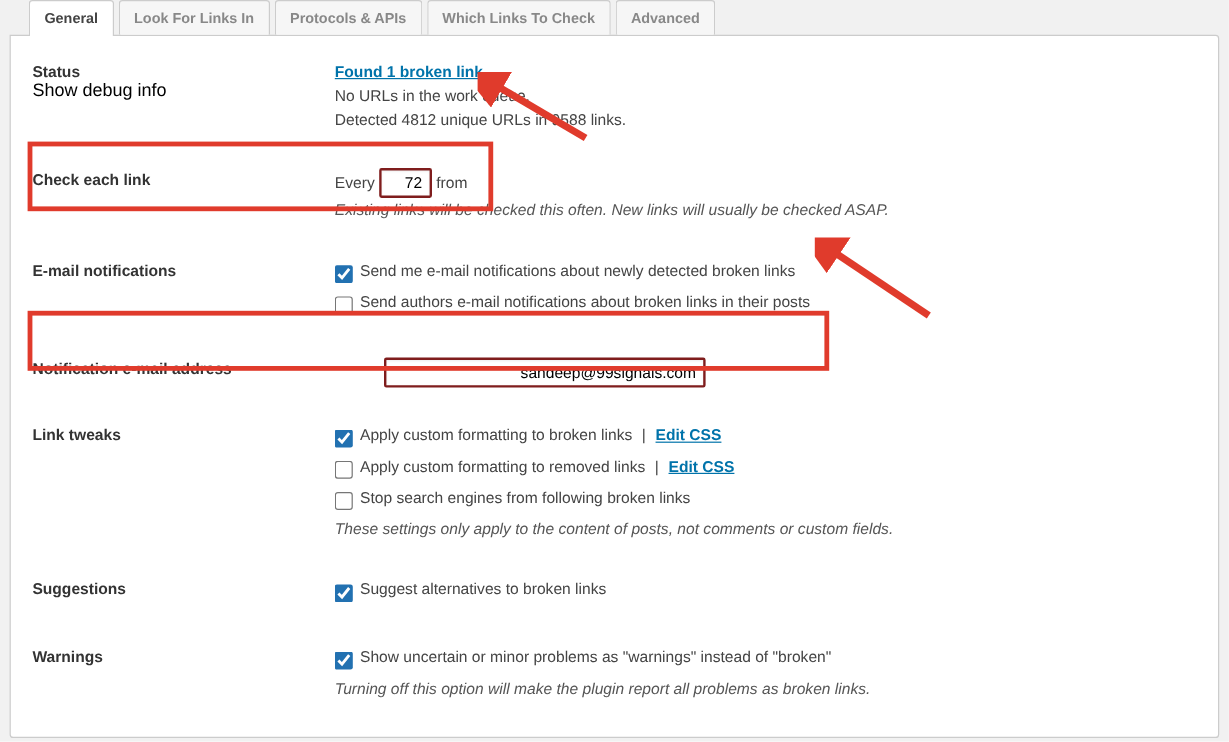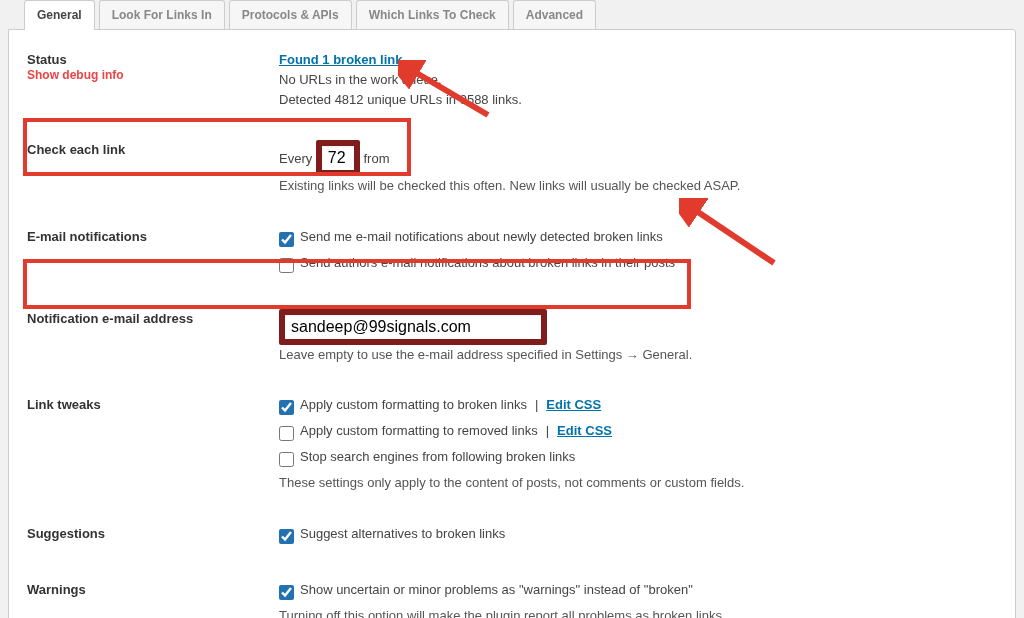--- a/index.html
+++ b/index.html
@@ -7,27 +7,27 @@
   .tabs { display: flex; gap: 0; margin-left: 16px; position: relative; z-index: 2; }
   .tab { padding: 7px 12px; border: 1px solid #ccc; border-bottom: none; border-radius: 3px 3px 0 0; background: #f6f6f6; color: #888; font-weight: 600; font-size: 12px; margin-right: 4px; cursor: pointer; }
   .tab.active { background: #fff; color: #444; margin-bottom: -1px; padding-bottom: 8px; }
   .panel { background: #fff; border: 1px solid #ccc; border-radius: 0 3px 3px 3px; padding: 14px 0 24px 0; position: relative; z-index: 1; }
   .row { display: flex; align-items: flex-start; padding: 6px 18px; }
   .row.pad-top { padding-top: 24px; }
   .label-col { width: 252px; flex: 0 0 252px; font-weight: 700; color: #333; font-size: 13px; padding-top: 2px; }
   .val-col { flex: 1; color: #444; line-height: 1.55; font-size: 13px; }
   .link { color: #0073aa; text-decoration: underline; cursor: pointer; font-weight: bold; }
   .link.bold { font-weight: 700; }
-  .debug-link { color: #ef4444; font-size: 12px; font-weight: 700; cursor: pointer; }
-  .note { color: #555; }
+  .debug-link { color: #000000; font-size: 15px; font-weight: 400; cursor: pointer; }
+  .note { font-style: italic; color: #555; }
   .chk-line { display: flex; align-items: flex-end; gap: 6px; margin-bottom: 6px; }
   input[type="checkbox"] { width: 15px; height: 15px; accent-color: #2271b1; cursor: pointer; }
-  input[type="text"] { border: 6px solid #7f1d1d; padding: 3px 6px; font-size: 16px; border-radius: 2px; box-shadow: inset 0 1px 2px rgba(0,0,0,0.07); }
+  input[type="text"] { border: 2px solid #7f1d1d; padding: 3px 6px; font-size: 13px; border-radius: 2px; box-shadow: inset 0 1px 2px rgba(0,0,0,0.07); text-align: right; }
   .small-input { width: 44px; }
-  .email-input { width: 268px; }
+  .email-input { width: 268px; margin-left: 41px; }
   .pipe { color: #444; padding: 0 2px; }
   .highlight-box { position: absolute; border: 4px solid #e03b2c; pointer-events: none; }
   .arrow { position: absolute; pointer-events: none; }
 </style>
 </head>
 <body>
 
 <div class="tabs">
   <div class="tab active">General</div>
   <div class="tab">Look For Links In</div>
@@ -71,21 +71,20 @@
         <input type="checkbox" style="">
         <span>Send authors e-mail notifications about broken links in their posts</span>
       </div>
     </div>
   </div>
 
   <div class="row pad-top">
     <div class="label-col">Notification e-mail address</div>
     <div class="val-col">
       <input type="text" class="email-input" value="sandeep@99signals.com" style=""><br>
-      <span class="note">Leave empty to use the e-mail address specified in Settings → General.</span>
     </div>
   </div>
 
   <div class="row pad-top">
     <div class="label-col">Link tweaks</div>
     <div class="val-col">
       <div class="chk-line">
         <input type="checkbox" checked="" style="">
         <span>Apply custom formatting to broken links</span>
         <span class="pipe">|</span>

